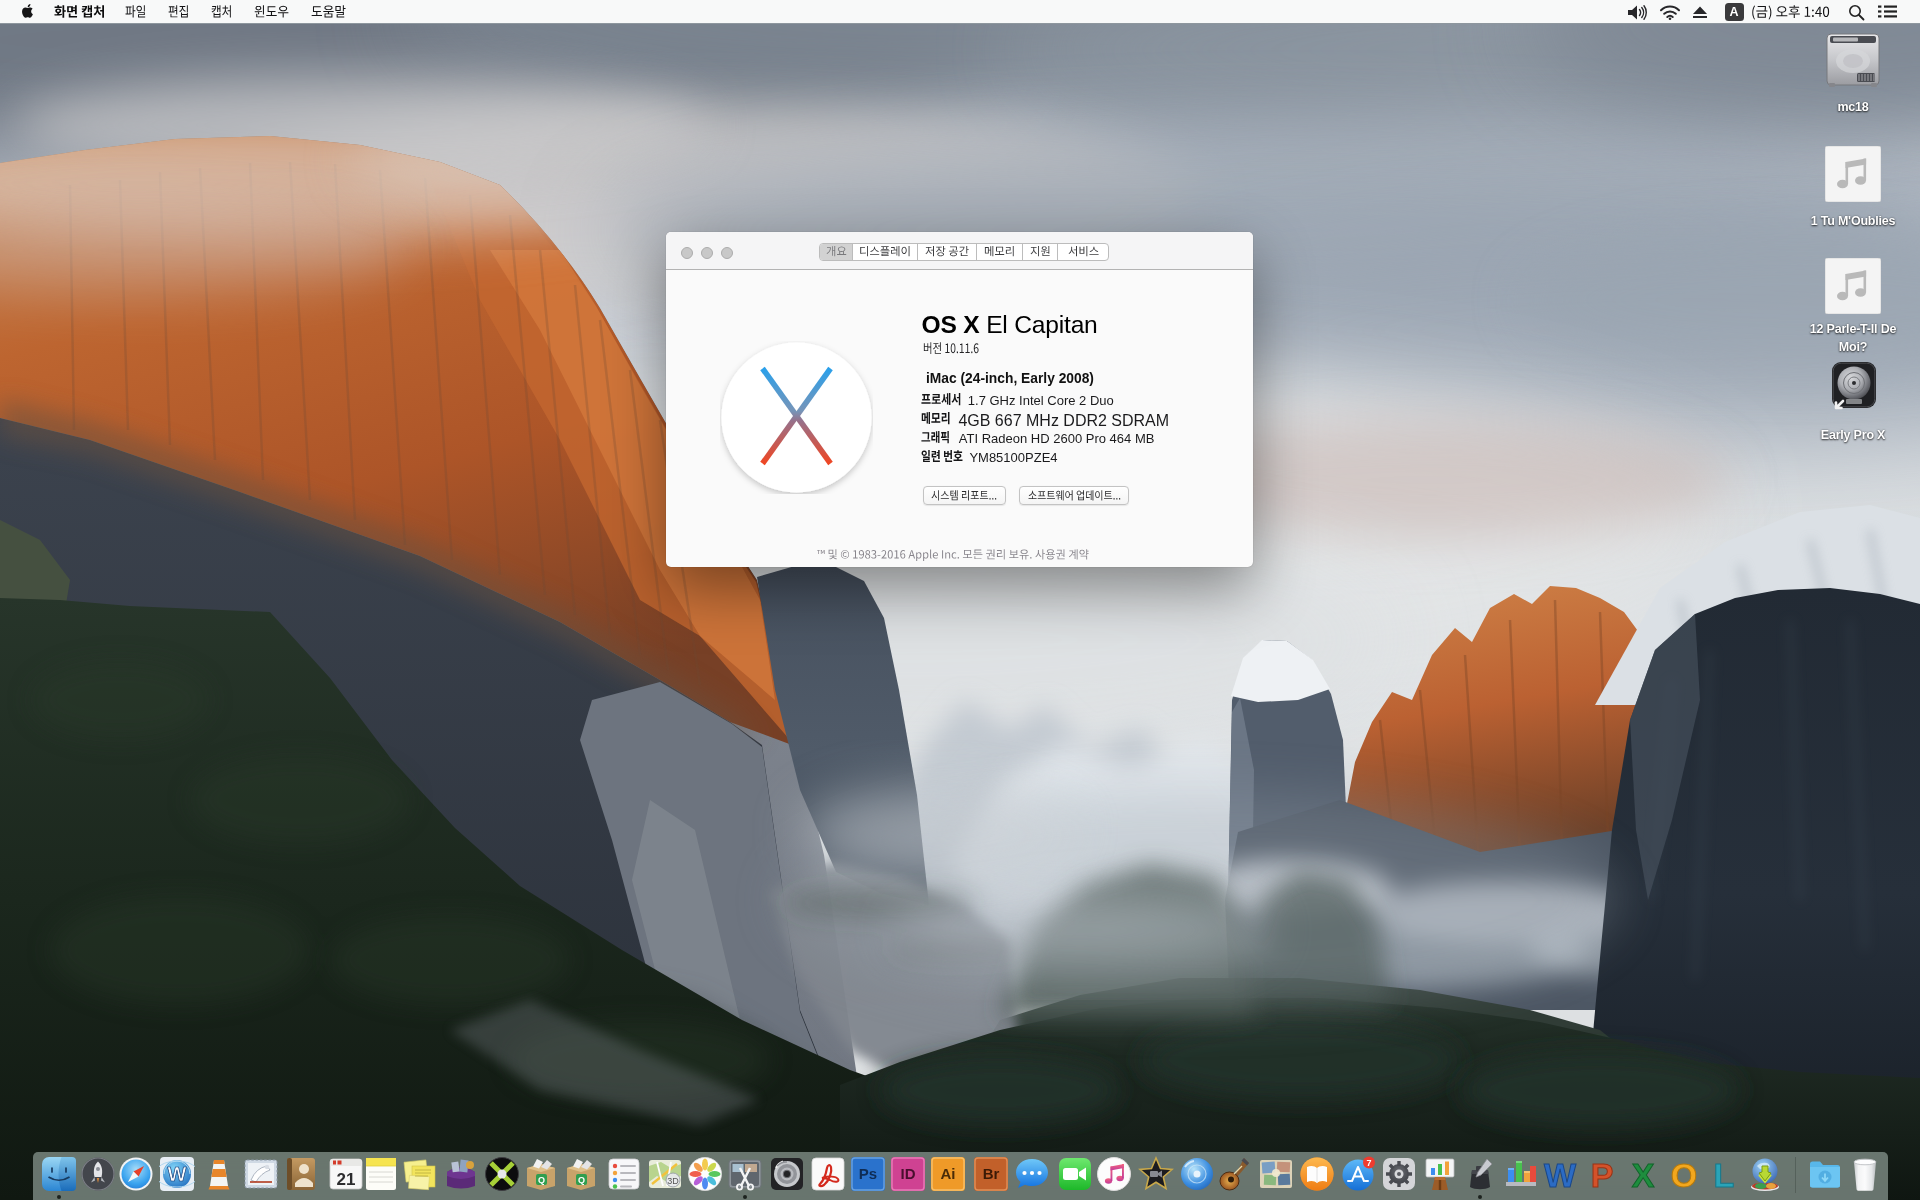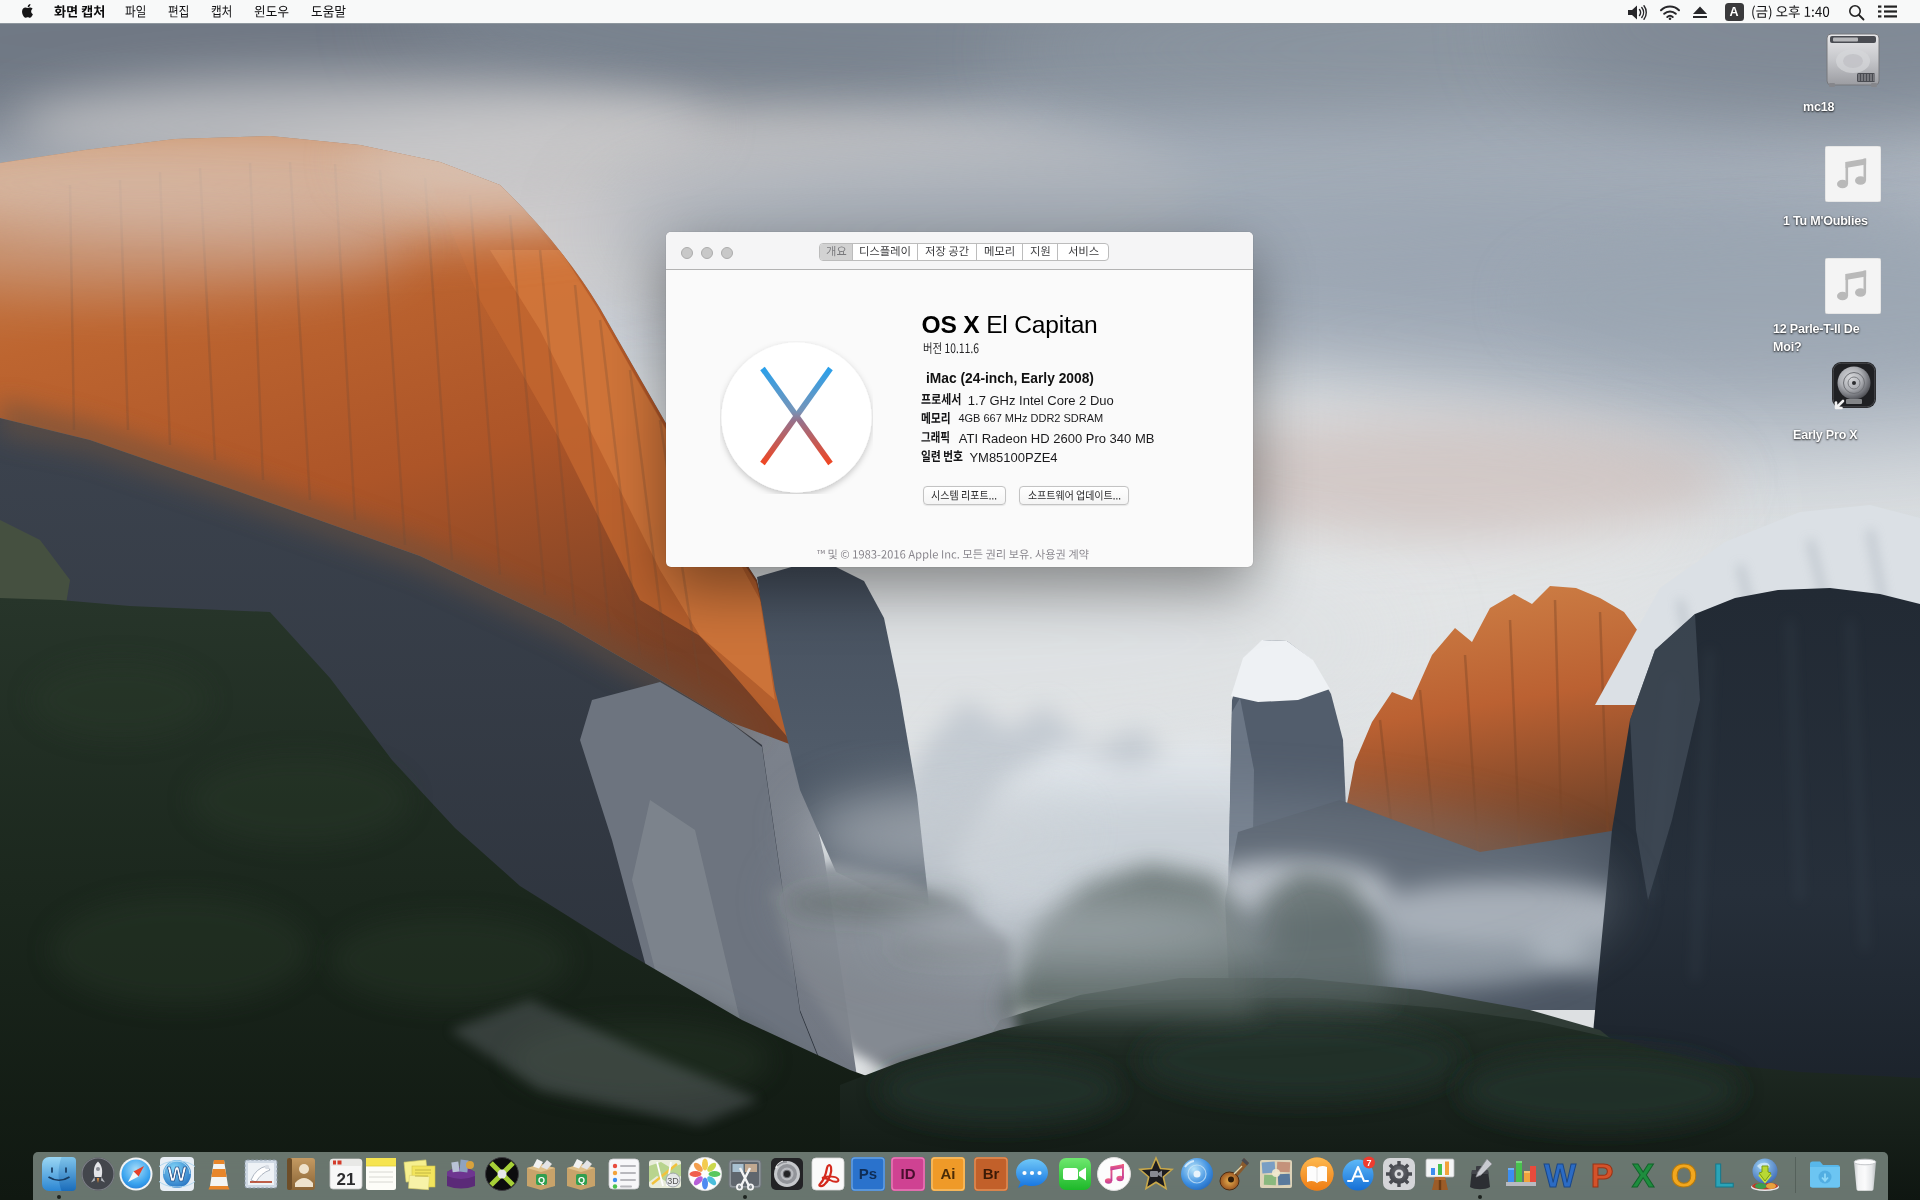--- a/index.html
+++ b/index.html
@@ -1,18 +1,18 @@
 <!DOCTYPE html>
 <html><head><meta charset="utf-8"><style>
 *{margin:0;padding:0;box-sizing:border-box}
 html,body{width:1920px;height:1200px;overflow:hidden;font-family:"Liberation Sans",sans-serif;}
 #wall{position:absolute;left:0;top:0}
 .abs{position:absolute}
 #menubar{position:absolute;left:0;top:0;width:1920px;height:24px;background:#f8f9f9;border-bottom:1px solid #8e979e;z-index:30}
-.dlabel{position:absolute;color:#fff;font-weight:bold;font-size:12.5px;text-align:left;text-shadow:0 1px 2px rgba(0,0,0,.75),0 0 2px rgba(0,0,0,.4);letter-spacing:-0.2px;z-index:5}
+.dlabel{position:absolute;color:#fff;font-weight:bold;font-size:12.5px;text-align:center;text-shadow:0 1px 2px rgba(0,0,0,.75),0 0 2px rgba(0,0,0,.4);letter-spacing:-0.2px;z-index:5}
 #aboutwin{position:absolute;left:666px;top:232px;width:587px;height:335px;border-radius:5px;background:#fafafa;box-shadow:0 22px 60px rgba(0,0,0,.42),0 0 1px rgba(0,0,0,.35);z-index:20}
 #toolbar{position:absolute;left:0;top:0;width:587px;height:38px;background:#f5f5f6;border-bottom:1px solid #b3b3b3;border-radius:5px 5px 0 0}
 .tl{position:absolute;top:14.5px;width:12.5px;height:12.5px;border-radius:50%;background:#c8c8c8;border:0.5px solid #acacac;z-index:21}
 #tabs{position:absolute;left:153.4px;top:10.5px;height:18px;display:flex;z-index:21;border:1px solid #bcbcbc;border-radius:4px;background:#fff;overflow:hidden}
 .tab{height:100%;display:flex;align-items:center;justify-content:center;border-right:1px solid #bcbcbc}
 .tab:last-child{border-right:none}
 .btn{position:absolute;height:19px;border:1px solid #c3c3c3;border-radius:4px;background:linear-gradient(#ffffff,#f4f4f4);box-shadow:0 0.5px 1px rgba(0,0,0,.08)}
 #dock{position:absolute;left:33px;top:1152px;width:1855px;height:48px;background:rgba(183,201,192,.53);border-radius:5px 5px 0 0;z-index:40;-webkit-backdrop-filter:blur(8px);backdrop-filter:blur(8px)}
 .di{position:absolute;top:1156px;width:36px;height:36px;z-index:41}
 
@@ -404,25 +404,25 @@
       <path transform="translate(0,13.00) scale(0.7985,1)" d="M9.3 -10.8H10.3V1.0H9.3ZM6.2 -6.4H9.6V-5.5H6.2ZM1.1 -9.8H2.2V-6.8H5.5V-9.8H6.5V-1.9H1.1ZM2.2 -5.9V-2.8H5.5V-5.9Z M18.8 -7.5H21.8V-6.6H18.8ZM21.2 -10.7H22.3V-2.1H21.2ZM14.8 -0.1H22.6V0.8H14.8ZM14.8 -2.9H15.8V0.3H14.8ZM15.6 -9.3H16.5V-8.3Q16.5 -7.3 16.1 -6.3Q15.7 -5.4 14.9 -4.7Q14.2 -4.0 13.2 -3.6L12.6 -4.5Q13.3 -4.7 13.8 -5.1Q14.4 -5.5 14.8 -6.0Q15.2 -6.5 15.4 -7.1Q15.6 -7.7 15.6 -8.3ZM15.8 -9.3H16.7V-8.3Q16.7 -7.6 17.0 -6.9Q17.4 -6.1 18.0 -5.6Q18.7 -5.0 19.5 -4.7L19.0 -3.9Q18.0 -4.2 17.3 -4.9Q16.6 -5.6 16.2 -6.5Q15.8 -7.3 15.8 -8.3ZM13.0 -9.8H19.3V-8.9H13.0Z M28.0 0.0V-1.0H30.1V-8.1H28.4V-8.9Q29.0 -9.0 29.5 -9.1Q30.0 -9.3 30.4 -9.5H31.3V-1.0H33.2V0.0Z M37.7 0.2Q36.8 0.2 36.1 -0.4Q35.4 -0.9 35.1 -2.0Q34.7 -3.1 34.7 -4.8Q34.7 -6.5 35.1 -7.5Q35.4 -8.6 36.1 -9.2Q36.8 -9.7 37.7 -9.7Q38.6 -9.7 39.2 -9.2Q39.9 -8.6 40.3 -7.5Q40.6 -6.5 40.6 -4.8Q40.6 -3.1 40.3 -2.0Q39.9 -0.9 39.2 -0.4Q38.6 0.2 37.7 0.2ZM37.7 -0.8Q38.2 -0.8 38.6 -1.2Q39.0 -1.6 39.3 -2.5Q39.5 -3.4 39.5 -4.8Q39.5 -6.2 39.3 -7.1Q39.0 -7.9 38.6 -8.4Q38.2 -8.8 37.7 -8.8Q37.1 -8.8 36.7 -8.4Q36.3 -7.9 36.1 -7.1Q35.8 -6.2 35.8 -4.8Q35.8 -3.4 36.1 -2.5Q36.3 -1.6 36.7 -1.2Q37.1 -0.8 37.7 -0.8Z M43.1 0.2Q42.7 0.2 42.5 -0.1Q42.2 -0.3 42.2 -0.7Q42.2 -1.1 42.5 -1.4Q42.7 -1.6 43.1 -1.6Q43.4 -1.6 43.7 -1.4Q43.9 -1.1 43.9 -0.7Q43.9 -0.3 43.7 -0.1Q43.4 0.2 43.1 0.2Z M46.0 0.0V-1.0H48.2V-8.1H46.4V-8.9Q47.1 -9.0 47.6 -9.1Q48.0 -9.3 48.4 -9.5H49.3V-1.0H51.2V0.0Z M53.2 0.0V-1.0H55.4V-8.1H53.7V-8.9Q54.3 -9.0 54.8 -9.1Q55.2 -9.3 55.6 -9.5H56.5V-1.0H58.5V0.0Z M61.1 0.2Q60.8 0.2 60.5 -0.1Q60.3 -0.3 60.3 -0.7Q60.3 -1.1 60.5 -1.4Q60.8 -1.6 61.1 -1.6Q61.5 -1.6 61.7 -1.4Q62.0 -1.1 62.0 -0.7Q62.0 -0.3 61.7 -0.1Q61.5 0.2 61.1 0.2Z M66.8 0.2Q66.2 0.2 65.6 -0.1Q65.0 -0.4 64.6 -1.0Q64.1 -1.6 63.9 -2.5Q63.6 -3.4 63.6 -4.5Q63.6 -5.9 63.9 -6.9Q64.2 -7.9 64.7 -8.5Q65.2 -9.1 65.8 -9.4Q66.5 -9.7 67.2 -9.7Q67.9 -9.7 68.5 -9.4Q69.0 -9.2 69.4 -8.7L68.7 -8.0Q68.5 -8.3 68.1 -8.5Q67.7 -8.7 67.2 -8.7Q66.5 -8.7 66.0 -8.3Q65.4 -7.9 65.1 -7.0Q64.8 -6.1 64.8 -4.5Q64.8 -3.3 65.0 -2.5Q65.2 -1.6 65.7 -1.2Q66.2 -0.8 66.8 -0.8Q67.3 -0.8 67.7 -1.0Q68.0 -1.3 68.2 -1.8Q68.4 -2.3 68.4 -2.9Q68.4 -3.6 68.3 -4.0Q68.1 -4.5 67.7 -4.8Q67.3 -5.0 66.7 -5.0Q66.3 -5.0 65.7 -4.7Q65.2 -4.4 64.7 -3.7L64.7 -4.7Q65.0 -5.1 65.4 -5.3Q65.7 -5.6 66.1 -5.8Q66.5 -5.9 66.9 -5.9Q67.7 -5.9 68.3 -5.6Q68.9 -5.3 69.2 -4.6Q69.6 -3.9 69.6 -2.9Q69.6 -2.0 69.2 -1.3Q68.8 -0.6 68.2 -0.2Q67.6 0.2 66.8 0.2Z" fill="#232325"></path>
     </svg>
     <div class="abs" style="left:260px;top:138.5px;font-size:13.8px;font-weight:700;color:#111">iMac (24-inch, Early 2008)</div>
     <svg style="position:absolute;left:254.5px;top:159.3px;overflow:visible;" width="40" height="18">
       <path transform="translate(0,13.00) scale(0.8445,1)" d="M0.5 -1.7H11.4V-0.2H0.5ZM1.4 -9.9H10.5V-8.5H1.4ZM1.4 -4.9H10.5V-3.5H1.4ZM3.0 -8.6H4.7V-4.7H3.0ZM7.2 -8.6H8.9V-4.7H7.2Z M12.5 -1.6H23.4V-0.2H12.5ZM17.1 -3.9H18.8V-1.0H17.1ZM13.7 -10.1H22.2V-6.1H15.5V-4.1H13.7V-7.4H20.4V-8.7H13.7ZM13.7 -4.8H22.4V-3.4H13.7Z M29.2 -6.8H31.2V-5.4H29.2ZM26.6 -9.8H27.9V-7.8Q27.9 -6.8 27.8 -5.8Q27.7 -4.8 27.3 -4.0Q27.0 -3.1 26.5 -2.4Q26.0 -1.7 25.3 -1.2L24.2 -2.5Q24.9 -3.0 25.4 -3.5Q25.8 -4.1 26.1 -4.8Q26.4 -5.5 26.5 -6.3Q26.6 -7.0 26.6 -7.8ZM27.0 -9.8H28.3V-7.9Q28.3 -7.2 28.4 -6.4Q28.5 -5.7 28.8 -5.0Q29.0 -4.4 29.4 -3.8Q29.8 -3.3 30.4 -2.9L29.5 -1.5Q28.8 -1.9 28.3 -2.6Q27.8 -3.3 27.5 -4.2Q27.2 -5.0 27.1 -6.0Q27.0 -6.9 27.0 -7.9ZM33.1 -10.9H34.8V1.1H33.1ZM30.7 -10.7H32.3V0.6H30.7Z M42.5 -7.1H45.7V-5.7H42.5ZM39.2 -10.0H40.6V-8.2Q40.6 -7.1 40.4 -6.0Q40.2 -5.0 39.8 -4.0Q39.4 -3.1 38.8 -2.4Q38.2 -1.7 37.3 -1.3L36.2 -2.7Q37.0 -3.0 37.6 -3.6Q38.1 -4.2 38.5 -4.9Q38.9 -5.7 39.0 -6.5Q39.2 -7.4 39.2 -8.2ZM39.6 -10.0H40.9V-8.2Q40.9 -7.4 41.1 -6.5Q41.3 -5.7 41.6 -5.0Q42.0 -4.3 42.5 -3.7Q43.1 -3.2 43.8 -2.8L42.8 -1.5Q41.9 -1.9 41.3 -2.6Q40.7 -3.2 40.3 -4.1Q39.9 -5.0 39.7 -6.1Q39.6 -7.1 39.6 -8.2ZM44.8 -10.9H46.5V1.2H44.8Z" fill="#151517"></path>
     </svg>
     <div class="abs" style="left:301.8px;top:161.3px;font-size:13px;color:#1b1b1d">1.7 GHz Intel Core 2 Duo</div>
     <svg style="position:absolute;left:254.5px;top:178.3px;overflow:visible;" width="30" height="18">
       <path transform="translate(0,13.00) scale(0.8250,1)" d="M0.9 -9.7H5.6V-1.9H0.9ZM4.0 -8.3H2.5V-3.2H4.0ZM9.2 -10.9H10.9V1.1H9.2ZM4.7 -6.5H7.4V-5.1H4.7ZM6.8 -10.7H8.4V0.6H6.8Z M12.5 -1.7H23.4V-0.2H12.5ZM17.1 -4.3H18.8V-1.3H17.1ZM13.6 -10.0H22.2V-4.1H13.6ZM20.5 -8.6H15.3V-5.5H20.5Z M32.7 -10.9H34.5V1.2H32.7ZM25.1 -3.0H26.2Q27.2 -3.0 28.2 -3.1Q29.1 -3.1 30.0 -3.2Q31.0 -3.3 31.9 -3.4L32.1 -2.1Q30.6 -1.8 29.2 -1.7Q27.8 -1.6 26.2 -1.6H25.1ZM25.1 -9.9H30.8V-5.2H26.9V-2.5H25.1V-6.6H29.0V-8.5H25.1Z" fill="#151517"></path>
     </svg>
-    <div class="abs" style="left:292.4px;top:180.3px;font-size:11px;color:#1b1b1d">4GB 667 MHz DDR2 SDRAM</div>
+    <div class="abs" style="left:292.4px;top:180.3px;font-size:16px;color:#1b1b1d">4GB 667 MHz DDR2 SDRAM</div>
     <svg style="position:absolute;left:254.5px;top:197.3px;overflow:visible;" width="29" height="18">
       <path transform="translate(0,13.00) scale(0.8082,1)" d="M1.7 -9.8H9.3V-8.4H1.7ZM0.5 -1.8H11.4V-0.4H0.5ZM8.4 -9.8H10.1V-8.4Q10.1 -7.5 10.1 -6.6Q10.0 -5.8 10.0 -4.8Q9.9 -3.8 9.6 -2.5L7.9 -2.7Q8.2 -3.9 8.2 -4.8Q8.3 -5.8 8.3 -6.7Q8.4 -7.5 8.4 -8.4Z M12.8 -2.9H13.7Q14.7 -2.9 15.7 -3.0Q16.7 -3.0 17.8 -3.2L18.0 -1.8Q16.8 -1.6 15.8 -1.6Q14.8 -1.5 13.7 -1.5H12.8ZM12.8 -9.7H17.4V-5.1H14.5V-2.4H12.8V-6.4H15.7V-8.3H12.8ZM21.2 -10.9H22.8V1.1H21.2ZM19.6 -6.3H21.6V-5.0H19.6ZM18.5 -10.7H20.1V0.6H18.5Z M25.0 -10.0H31.4V-8.6H25.0ZM24.8 -4.0 24.7 -5.4Q25.7 -5.4 26.9 -5.4Q28.2 -5.4 29.5 -5.5Q30.7 -5.5 31.9 -5.7L32.0 -4.4Q30.8 -4.2 29.6 -4.1Q28.3 -4.0 27.1 -4.0Q25.9 -4.0 24.8 -4.0ZM25.9 -8.9H27.6V-4.9H25.9ZM28.8 -8.9H30.5V-4.9H28.8ZM26.2 -3.0H34.4V1.2H32.7V-1.7H26.2ZM32.7 -10.9H34.4V-3.5H32.7Z" fill="#151517"></path>
     </svg>
-    <div class="abs" style="left:292.8px;top:199.3px;font-size:13px;color:#1b1b1d">ATI Radeon HD 2600 Pro 340 MB</div>
+    <div class="abs" style="left:292.8px;top:199.3px;font-size:13px;color:#1b1b1d">ATI Radeon HD 2600 Pro 464 MB</div>
     <svg style="position:absolute;left:254.5px;top:216.3px;overflow:visible;" width="42" height="18">
       <path transform="translate(0,13.00) scale(0.8249,1)" d="M3.9 -10.5Q4.8 -10.5 5.6 -10.2Q6.3 -9.8 6.7 -9.2Q7.1 -8.6 7.1 -7.8Q7.1 -7.0 6.7 -6.4Q6.3 -5.7 5.6 -5.4Q4.8 -5.0 3.9 -5.0Q3.0 -5.0 2.3 -5.4Q1.5 -5.7 1.1 -6.4Q0.7 -7.0 0.7 -7.8Q0.7 -8.6 1.1 -9.2Q1.5 -9.8 2.3 -10.2Q3.0 -10.5 3.9 -10.5ZM3.9 -9.1Q3.5 -9.1 3.1 -9.0Q2.8 -8.8 2.6 -8.5Q2.4 -8.2 2.4 -7.8Q2.4 -7.4 2.6 -7.1Q2.8 -6.7 3.1 -6.6Q3.5 -6.4 3.9 -6.4Q4.4 -6.4 4.7 -6.6Q5.1 -6.7 5.3 -7.1Q5.5 -7.4 5.5 -7.8Q5.5 -8.2 5.3 -8.5Q5.1 -8.8 4.7 -9.0Q4.4 -9.1 3.9 -9.1ZM8.8 -10.9H10.5V-4.9H8.8ZM2.5 -4.4H10.5V-1.1H4.2V0.4H2.5V-2.3H8.8V-3.0H2.5ZM2.5 -0.3H10.8V1.0H2.5Z M12.9 -4.8H13.9Q14.9 -4.8 15.7 -4.9Q16.5 -4.9 17.2 -5.0Q17.9 -5.0 18.6 -5.1L18.8 -3.8Q18.1 -3.6 17.3 -3.6Q16.6 -3.5 15.8 -3.5Q14.9 -3.4 13.9 -3.4H12.9ZM12.9 -10.1H18.2V-6.2H14.7V-4.0H12.9V-7.5H16.5V-8.7H12.9ZM20.8 -10.9H22.6V-2.0H20.8ZM18.9 -9.1H21.2V-7.7H18.9ZM14.5 -0.5H22.9V0.9H14.5ZM14.5 -2.7H16.2V0.1H14.5ZM18.9 -6.4H21.2V-5.0H18.9Z M33.1 -7.7H36.2V-6.3H33.1ZM35.7 -10.9H37.5V-2.0H35.7ZM29.5 -0.4H37.7V0.9H29.5ZM29.5 -2.9H31.2V0.4H29.5ZM27.9 -10.1H29.6V-8.3H31.9V-10.1H33.6V-3.9H27.9ZM29.6 -6.9V-5.3H31.9V-6.9Z M39.8 -9.4H49.8V-8.0H39.8ZM39.4 -1.4H50.3V-0.1H39.4ZM43.9 -3.0H45.7V-0.9H43.9ZM44.8 -7.5Q46.0 -7.5 46.9 -7.2Q47.9 -6.9 48.4 -6.4Q48.9 -5.9 48.9 -5.1Q48.9 -4.4 48.4 -3.9Q47.9 -3.4 46.9 -3.1Q46.0 -2.8 44.8 -2.8Q43.5 -2.8 42.6 -3.1Q41.7 -3.4 41.2 -3.9Q40.7 -4.4 40.7 -5.1Q40.7 -5.9 41.2 -6.4Q41.7 -6.9 42.6 -7.2Q43.5 -7.5 44.8 -7.5ZM44.8 -6.2Q44.0 -6.2 43.5 -6.1Q43.0 -5.9 42.7 -5.7Q42.5 -5.5 42.5 -5.1Q42.5 -4.8 42.7 -4.6Q43.0 -4.4 43.5 -4.3Q44.0 -4.1 44.8 -4.1Q45.5 -4.1 46.0 -4.3Q46.6 -4.4 46.8 -4.6Q47.1 -4.8 47.1 -5.1Q47.1 -5.5 46.8 -5.7Q46.6 -5.9 46.0 -6.1Q45.5 -6.2 44.8 -6.2ZM43.9 -10.8H45.7V-8.5H43.9Z" fill="#151517"></path>
     </svg>
     <div class="abs" style="left:303.4px;top:218.3px;font-size:13px;color:#1b1b1d">YM85100PZE4</div>
     <div class="btn" style="left:256.5px;top:254px;width:83px"></div>
     <svg class="abs" style="left:265.0px;top:258px;overflow:visible" width="66" height="14">
       <path transform="translate(0,9.5) scale(0.8879,1)" d="M3.3 -8.5H4.0V-6.6Q4.0 -5.8 3.8 -4.9Q3.6 -4.1 3.2 -3.4Q2.8 -2.7 2.3 -2.1Q1.7 -1.6 1.1 -1.2L0.5 -2.0Q1.1 -2.3 1.6 -2.8Q2.1 -3.3 2.5 -3.9Q2.8 -4.5 3.0 -5.2Q3.3 -5.9 3.3 -6.6ZM3.4 -8.5H4.2V-6.6Q4.2 -5.9 4.4 -5.3Q4.6 -4.6 5.0 -4.0Q5.4 -3.4 5.9 -2.9Q6.4 -2.5 6.9 -2.2L6.4 -1.4Q5.7 -1.7 5.2 -2.3Q4.7 -2.8 4.3 -3.5Q3.9 -4.2 3.6 -5.0Q3.4 -5.8 3.4 -6.6ZM8.0 -9.3H8.9V0.9H8.0Z M15.1 -8.6H15.9V-7.9Q15.9 -7.2 15.6 -6.6Q15.4 -6.0 15.0 -5.5Q14.6 -5.0 14.1 -4.6Q13.6 -4.1 13.0 -3.9Q12.4 -3.6 11.8 -3.4L11.3 -4.2Q11.9 -4.3 12.4 -4.6Q12.9 -4.8 13.4 -5.1Q13.9 -5.5 14.3 -5.9Q14.6 -6.4 14.8 -6.8Q15.1 -7.3 15.1 -7.9ZM15.2 -8.6H16.0V-7.9Q16.0 -7.3 16.2 -6.8Q16.5 -6.4 16.8 -5.9Q17.2 -5.5 17.7 -5.1Q18.1 -4.8 18.7 -4.6Q19.2 -4.3 19.8 -4.2L19.3 -3.4Q18.7 -3.6 18.1 -3.9Q17.5 -4.1 17.0 -4.6Q16.5 -5.0 16.1 -5.5Q15.7 -6.0 15.5 -6.6Q15.2 -7.2 15.2 -7.9ZM11.0 -1.3H20.2V-0.5H11.0Z M25.8 -6.8H27.5V-6.0H25.8ZM21.8 -4.6H22.5Q23.3 -4.6 23.9 -4.6Q24.5 -4.6 25.0 -4.7Q25.6 -4.7 26.1 -4.8L26.2 -4.1Q25.7 -4.0 25.1 -3.9Q24.5 -3.8 23.9 -3.8Q23.3 -3.8 22.5 -3.8H21.8ZM21.8 -8.7H25.7V-7.9H22.7V-4.1H21.8ZM22.4 -6.7H25.3V-5.9H22.4ZM29.1 -9.3H30.0V-3.2H29.1ZM27.1 -9.2H28.0V-3.3H27.1ZM23.3 -2.7H30.0V0.7H23.3ZM29.1 -2.0H24.2V-0.0H29.1Z M41.7 -9.3H42.7V0.9H41.7ZM34.9 -2.4H35.7Q36.6 -2.4 37.4 -2.4Q38.2 -2.4 39.0 -2.5Q39.9 -2.6 40.8 -2.7L40.9 -2.0Q39.5 -1.7 38.3 -1.7Q37.0 -1.6 35.7 -1.6H34.9ZM34.8 -8.4H39.6V-4.7H35.8V-2.1H34.9V-5.5H38.6V-7.6H34.8Z M44.7 -1.2H53.9V-0.4H44.7ZM48.8 -3.8H49.7V-0.8H48.8ZM45.5 -8.4H53.1V-7.6H45.5ZM45.5 -4.2H53.1V-3.5H45.5ZM47.1 -7.8H48.0V-4.1H47.1ZM50.6 -7.8H51.5V-4.1H50.6Z M56.3 -3.8H63.3V-3.1H56.3ZM55.1 -1.2H64.3V-0.4H55.1ZM56.3 -8.5H63.2V-7.7H57.2V-3.6H56.3ZM56.9 -6.2H63.0V-5.4H56.9Z M66.5 0.1Q66.2 0.1 66.0 -0.1Q65.7 -0.3 65.7 -0.6Q65.7 -1.0 66.0 -1.2Q66.2 -1.4 66.5 -1.4Q66.8 -1.4 67.0 -1.2Q67.2 -1.0 67.2 -0.6Q67.2 -0.3 67.0 -0.1Q66.8 0.1 66.5 0.1Z M69.6 0.1Q69.3 0.1 69.1 -0.1Q68.9 -0.3 68.9 -0.6Q68.9 -1.0 69.1 -1.2Q69.3 -1.4 69.6 -1.4Q69.9 -1.4 70.1 -1.2Q70.4 -1.0 70.4 -0.6Q70.4 -0.3 70.1 -0.1Q69.9 0.1 69.6 0.1Z M72.8 0.1Q72.5 0.1 72.2 -0.1Q72.0 -0.3 72.0 -0.6Q72.0 -1.0 72.2 -1.2Q72.5 -1.4 72.8 -1.4Q73.1 -1.4 73.3 -1.2Q73.5 -1.0 73.5 -0.6Q73.5 -0.3 73.3 -0.1Q73.1 0.1 72.8 0.1Z" fill="#2a2a2c"></path>
     </svg>
     <div class="btn" style="left:353.4px;top:254px;width:109.4px"></div>
     <svg class="abs" style="left:361.6px;top:258px;overflow:visible" width="93" height="14">

